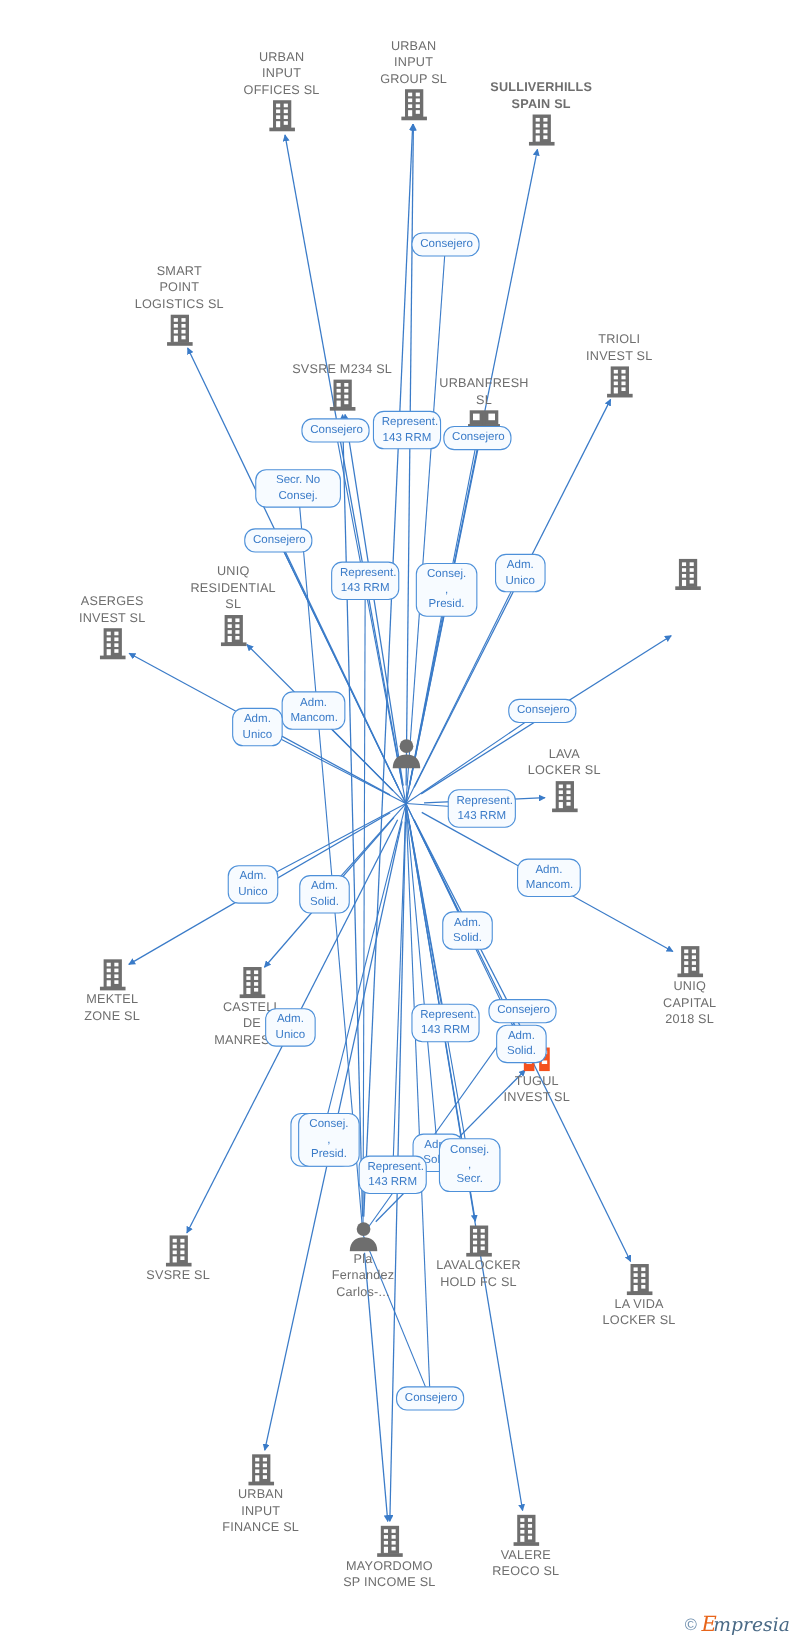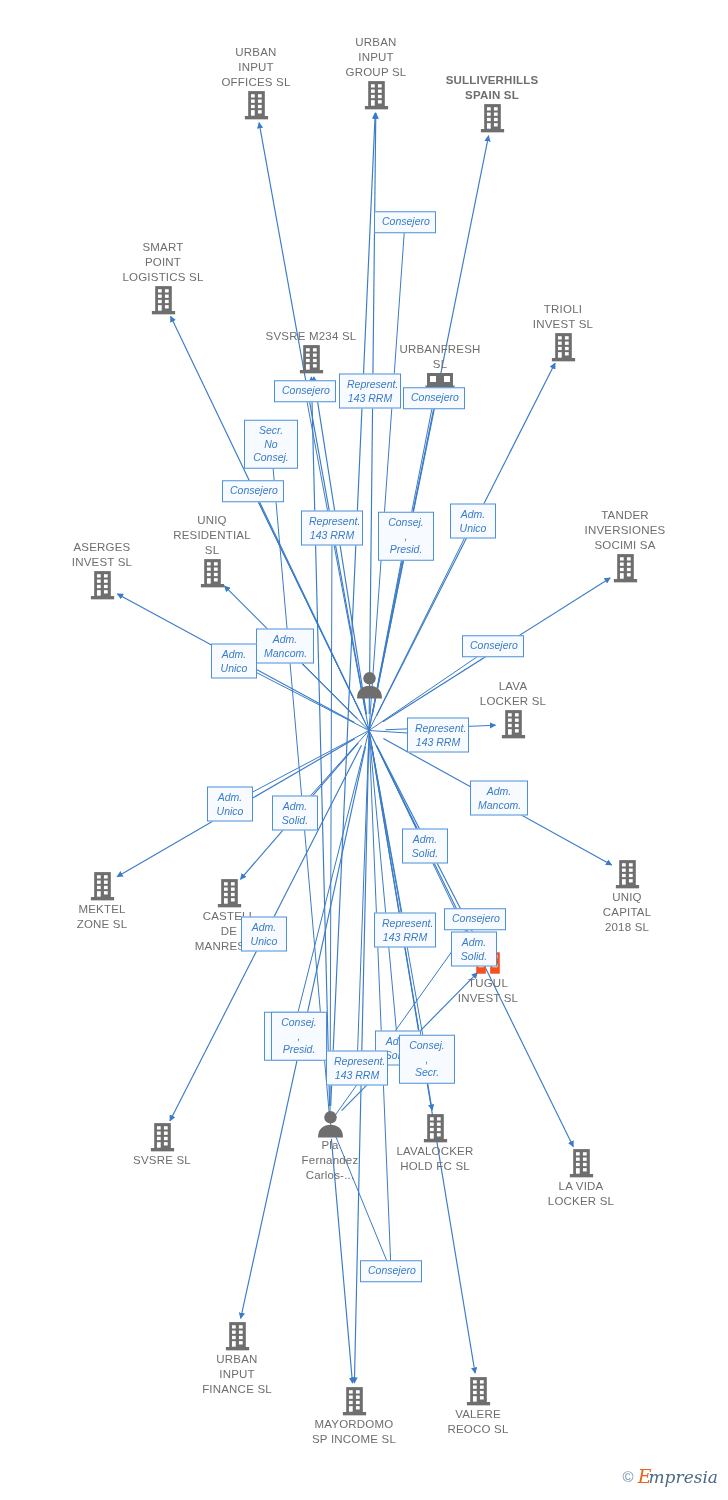--- a/index.html
+++ b/index.html
@@ -44,29 +44,28 @@
     margin: 0 auto;
   }
   .node.below .node-icon { margin-top: 1px; }
   .node.above .node-label { margin-top: 1px; }
 
   .rel {
     position: absolute;
     transform: translate(-50%, -50%);
     background: #f7fbff;
     border: 1.3px solid #4d90d9;
-    border-radius: 0;
+    border-radius: 10px;
     color: #3a7bc8;
     font-size: 10.5px;
     line-height: 13.5px;
     text-align: center;
     padding: 3px 7px;
     white-space: pre-line;
     box-sizing: border-box;
-    font-style: italic;
   }
   .watermark {
     position: absolute;
     right: 10px;
     bottom: 12px;
     display: flex;
     align-items: center;
     gap: 4px;
     font-size: 17px;
   }
@@ -263,21 +262,20 @@
           <rect x="13.3" y="3.8" width="3.4" height="3" fill="#fff"></rect>
           <rect x="7" y="8.6" width="3.4" height="3" fill="#fff"></rect>
           <rect x="13.3" y="8.6" width="3.4" height="3" fill="#fff"></rect>
           <rect x="7" y="13.4" width="3.4" height="3" fill="#fff"></rect>
           <rect x="13.3" y="13.4" width="3.4" height="3" fill="#fff"></rect>
           <rect x="7" y="18.2" width="3.4" height="5" fill="#fff"></rect>
           <rect x="13.3" y="18.2" width="3.4" height="3" fill="#fff"></rect>
         </svg>
       </div>
       <div class="node above" style="left: 625px; top: 507px;">
-        <div class="node-label">TANDER<br>INVERSIONES<br>SOCIMI SA</div>
         <svg class="node-icon" width="27" height="31" viewBox="0 0 24 28">
           <rect x="4.5" y="1" width="15" height="23" fill="#6e6e6e"></rect>
           <rect x="1.5" y="23.5" width="21" height="3" fill="#6e6e6e"></rect>
           <rect x="7" y="3.8" width="3.4" height="3" fill="#fff"></rect>
           <rect x="13.3" y="3.8" width="3.4" height="3" fill="#fff"></rect>
           <rect x="7" y="8.6" width="3.4" height="3" fill="#fff"></rect>
           <rect x="13.3" y="8.6" width="3.4" height="3" fill="#fff"></rect>
           <rect x="7" y="13.4" width="3.4" height="3" fill="#fff"></rect>
           <rect x="13.3" y="13.4" width="3.4" height="3" fill="#fff"></rect>
           <rect x="7" y="18.2" width="3.4" height="5" fill="#fff"></rect>
@@ -458,21 +456,21 @@
           <rect x="13.3" y="18.2" width="3.4" height="3" fill="#fff"></rect>
         </svg>
         <div class="node-label">VALERE<br>REOCO  SL</div>
       </div>
     </div>
   <div id="labels-layer">
       <div class="rel" style="left: 405px; top: 222px; width: 62px;">Consejero</div>
       <div class="rel" style="left: 305px; top: 391px; width: 62px;">Consejero</div>
       <div class="rel" style="left: 370px; top: 391px; width: 62px;">Represent.<br>143 RRM</div>
       <div class="rel" style="left: 434px; top: 398px; width: 62px;">Consejero</div>
-      <div class="rel" style="left: 271px; top: 444px; width: 54px;">Secr.  No<br>Consej.</div>
+      <div class="rel" style="left: 271px; top: 444px; width: 78px;">Secr.  No<br>Consej.</div>
       <div class="rel" style="left: 253px; top: 491px; width: 62px;">Consejero</div>
       <div class="rel" style="left: 332px; top: 528px; width: 62px;">Represent.<br>143 RRM</div>
       <div class="rel" style="left: 406px; top: 536px; width: 56px;">Consej. ,<br>Presid.</div>
       <div class="rel" style="left: 473px; top: 521px; width: 46px;">Adm.<br>Unico</div>
       <div class="rel" style="left: 285px; top: 646px; width: 58px;">Adm.<br>Mancom.</div>
       <div class="rel" style="left: 234px; top: 661px; width: 46px;">Adm.<br>Unico</div>
       <div class="rel" style="left: 493px; top: 646px; width: 62px;">Consejero</div>
       <div class="rel" style="left: 438px; top: 735px; width: 62px;">Represent.<br>143 RRM</div>
       <div class="rel" style="left: 230px; top: 804px; width: 46px;">Adm.<br>Unico</div>
       <div class="rel" style="left: 295px; top: 813px; width: 46px;">Adm.<br>Solid.</div>

